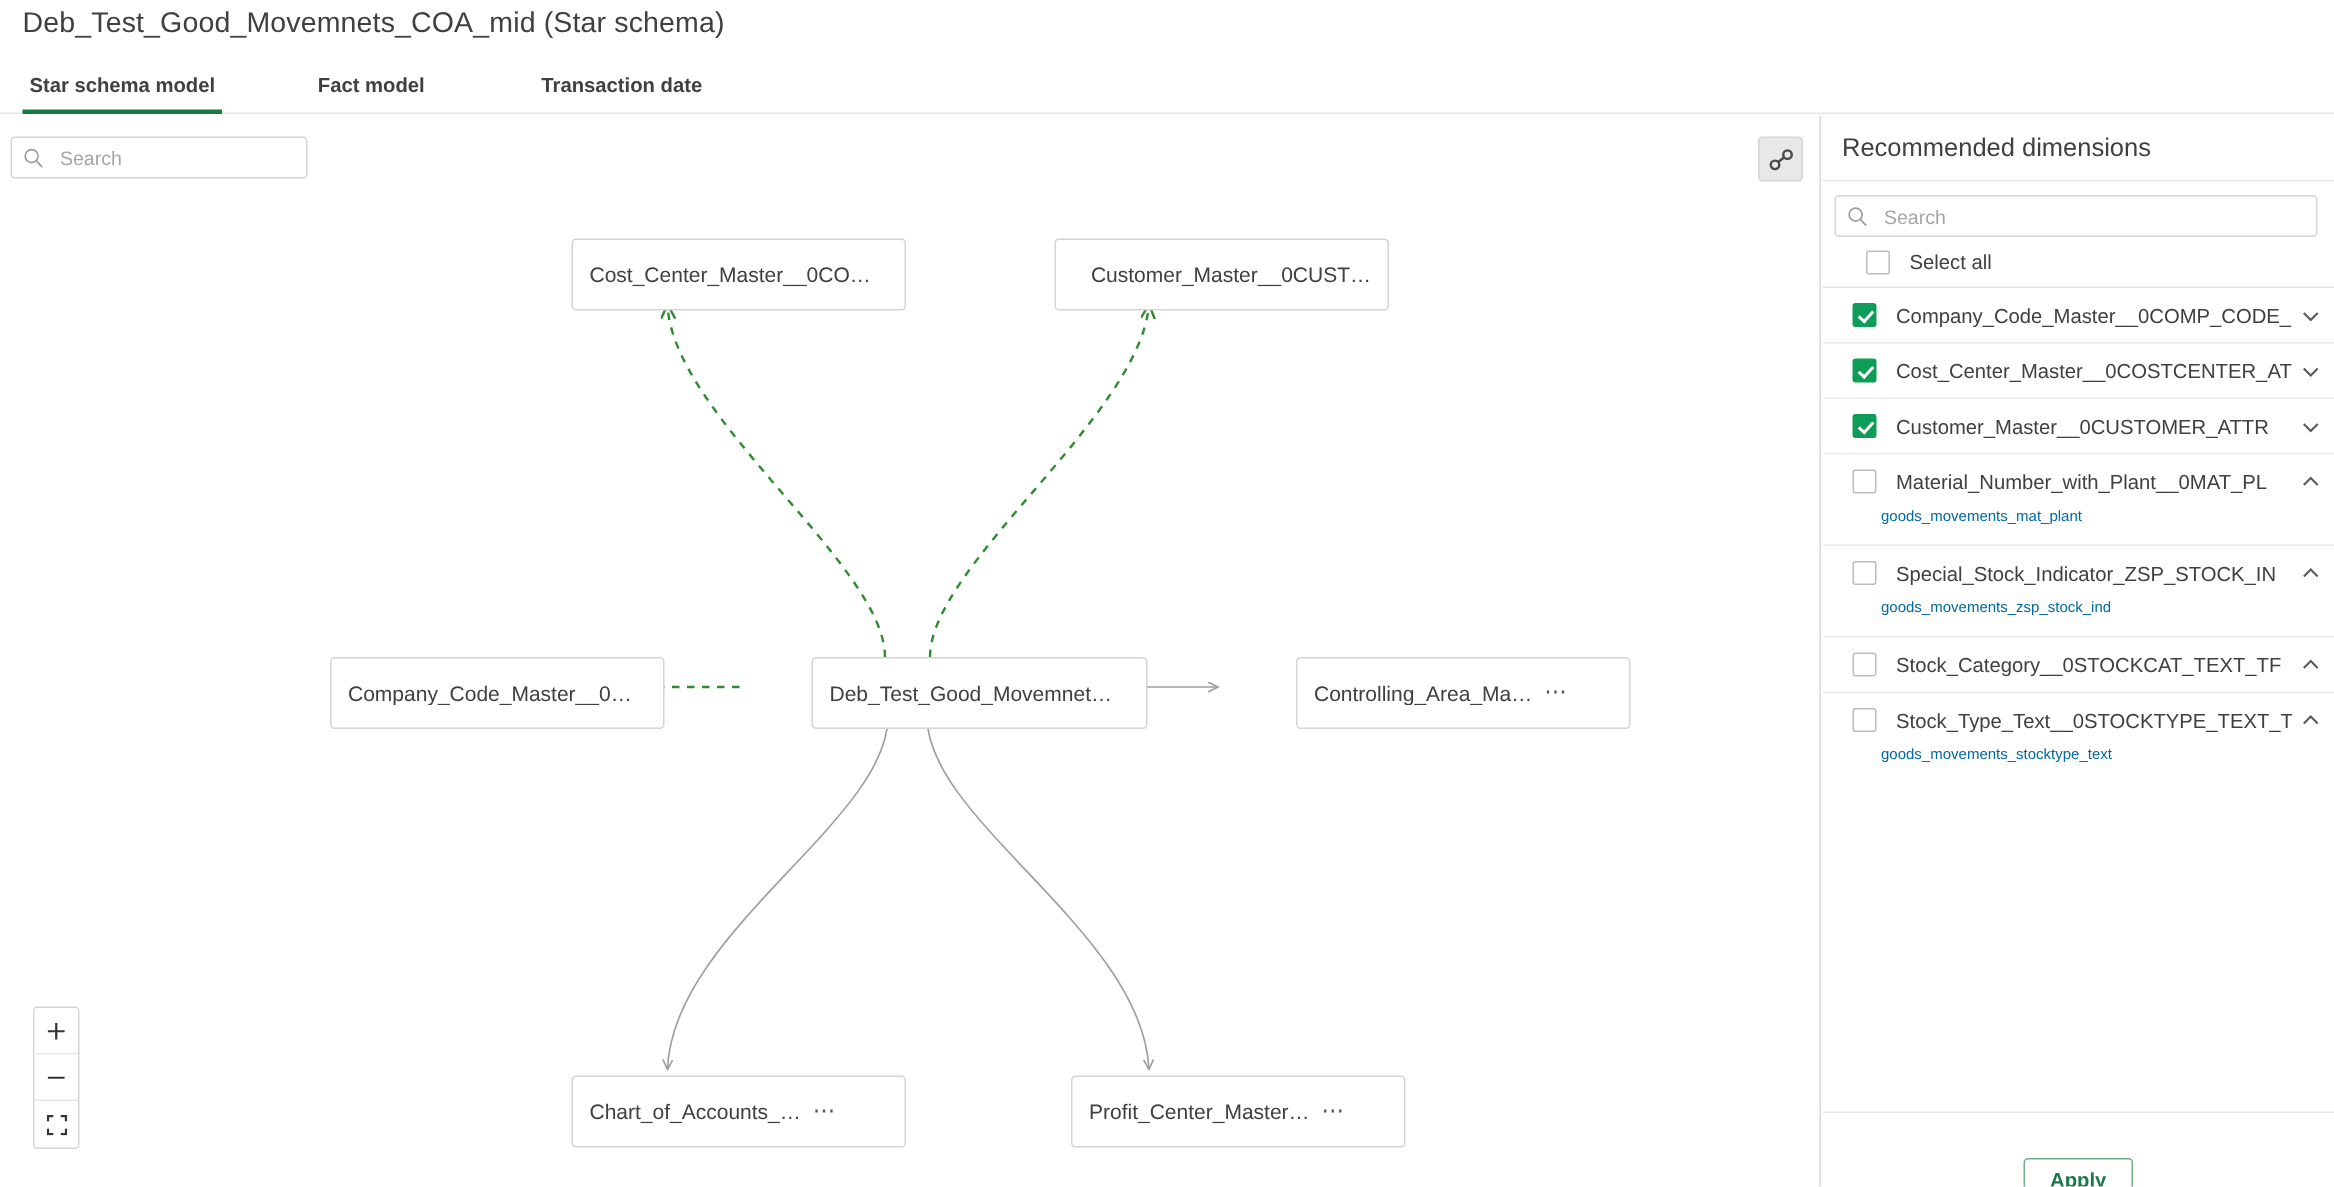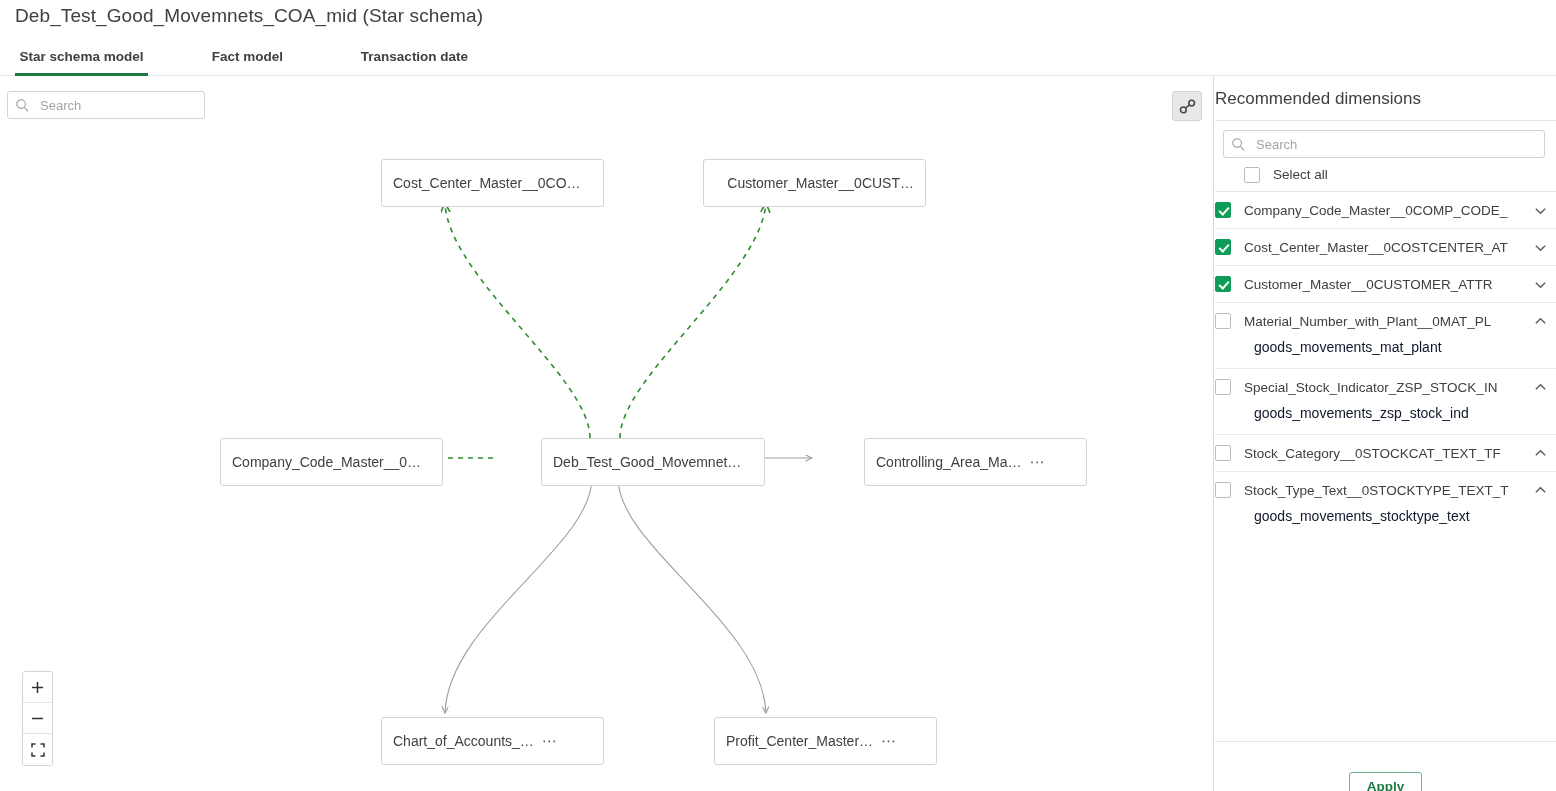--- a/index.html
+++ b/index.html
@@ -165,20 +165,21 @@
     position: absolute;
     left: 1215px; top: 77px;
     width: 341px; height: 714px;
     background: #ffffff;
     display: flex;
     flex-direction: column;
   }
   #panel-title {
     height: 44px;
     line-height: 44px;
+    padding-left: 13px;
     font-size: 17px;
     color: #404040;
     border-bottom: 1px solid #e6e6e6;
     flex: 0 0 auto;
   }
   #panel-search-row { flex: 0 0 auto; padding: 9px 11px 0 8px; }
   #panel-search {
     height: 28px;
     border: 1px solid #d4d4d4;
     border-radius: 3px;
@@ -243,43 +244,43 @@
   #dim-list::-webkit-scrollbar-button:single-button {
     background: #f4f4f4; height: 15px; display: block;
   }
 
   .dim-item { border-bottom: 1px solid #eaeaea; }
   .dim-item:last-child { border-bottom: 0; }
   .dim-head {
     height: 36px;
     display: flex;
     align-items: center;
-    padding-left: 0;
+    padding-left: 20px;
     padding-right: 8px;
     cursor: pointer;
     justify-content: center;
   }
   .dim-head .dlabel {
     margin-left: 13px;
     font-size: 13.5px;
     color: #404040;
     white-space: nowrap;
     overflow: hidden;
     flex: 1 1 auto;
   }
   .chev {
     flex: 0 0 auto;
     margin-left: 4px;
     width: 16px; height: 16px;
     display: flex; align-items: center; justify-content: center;
     cursor: pointer;
   }
   .dim-sub {
-    font-size: 14px;
-    color: #0f172a;
+    font-size: 10px;
+    color: #0369a1;
     padding: 0 16px 13px 39px;
     white-space: nowrap;
     overflow: hidden;
   }
 
   #panel-footer {
     flex: 0 0 auto;
     height: 49px;
     display: flex;
     align-items: center;

